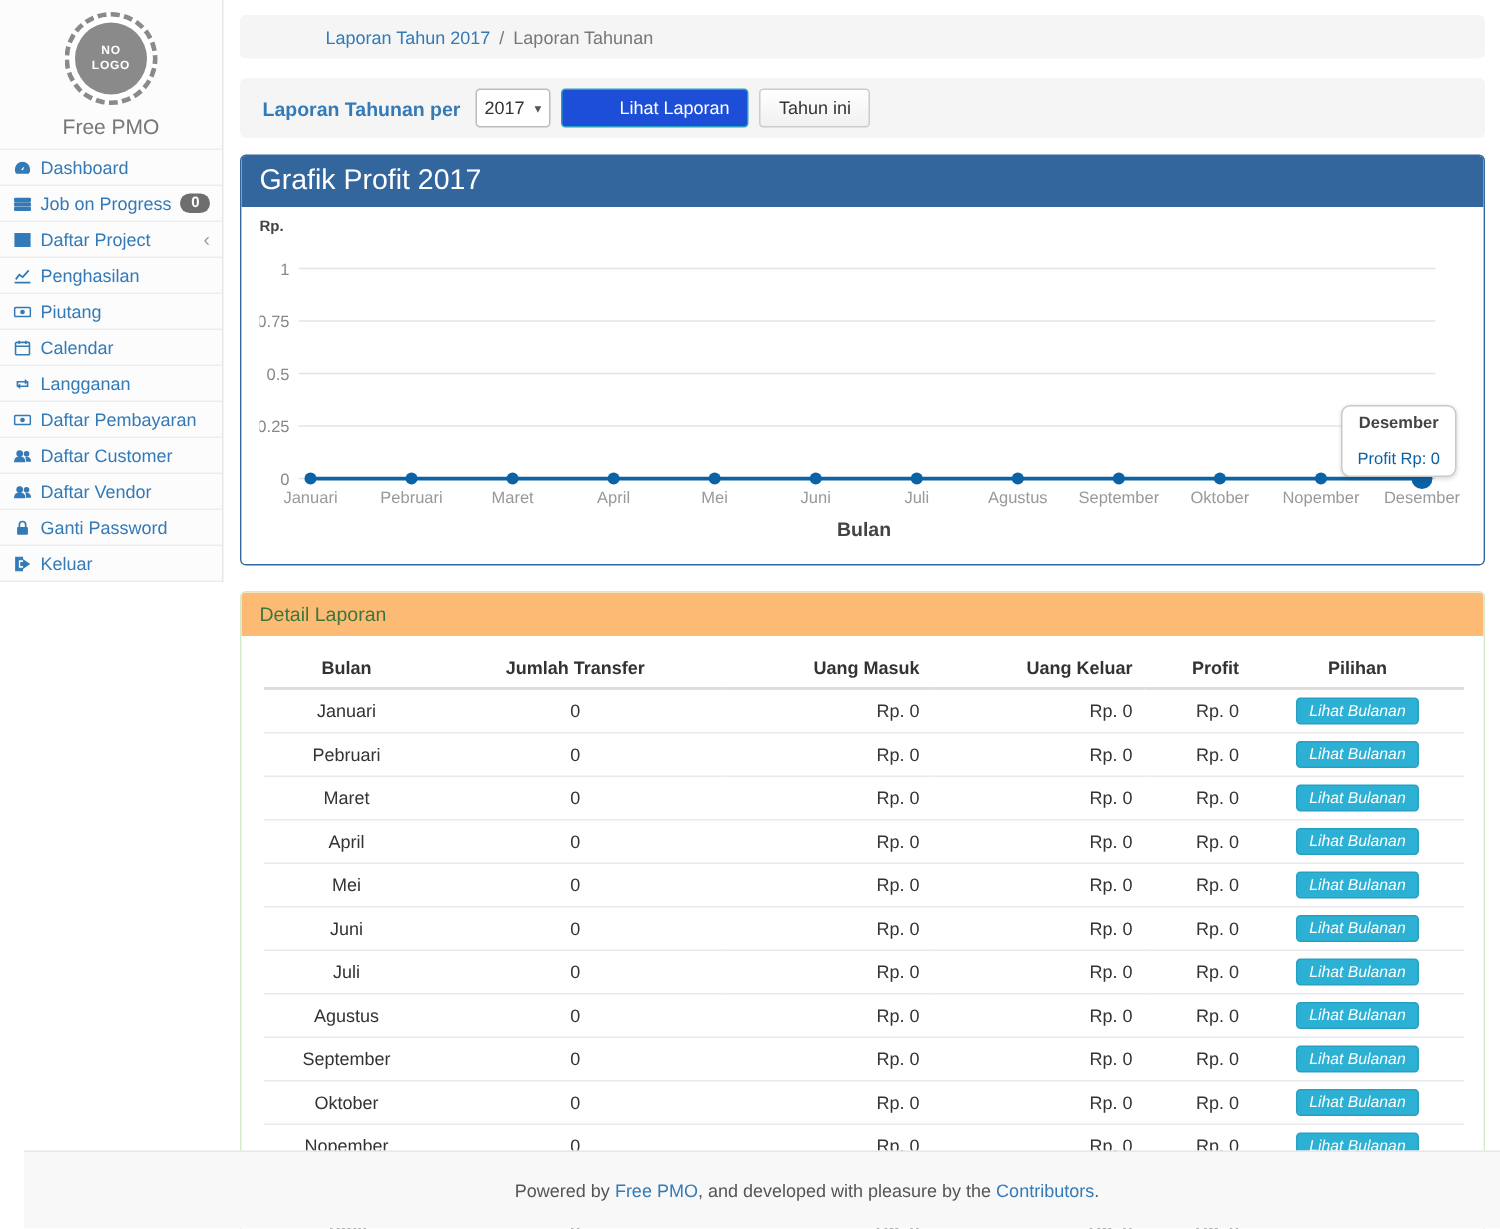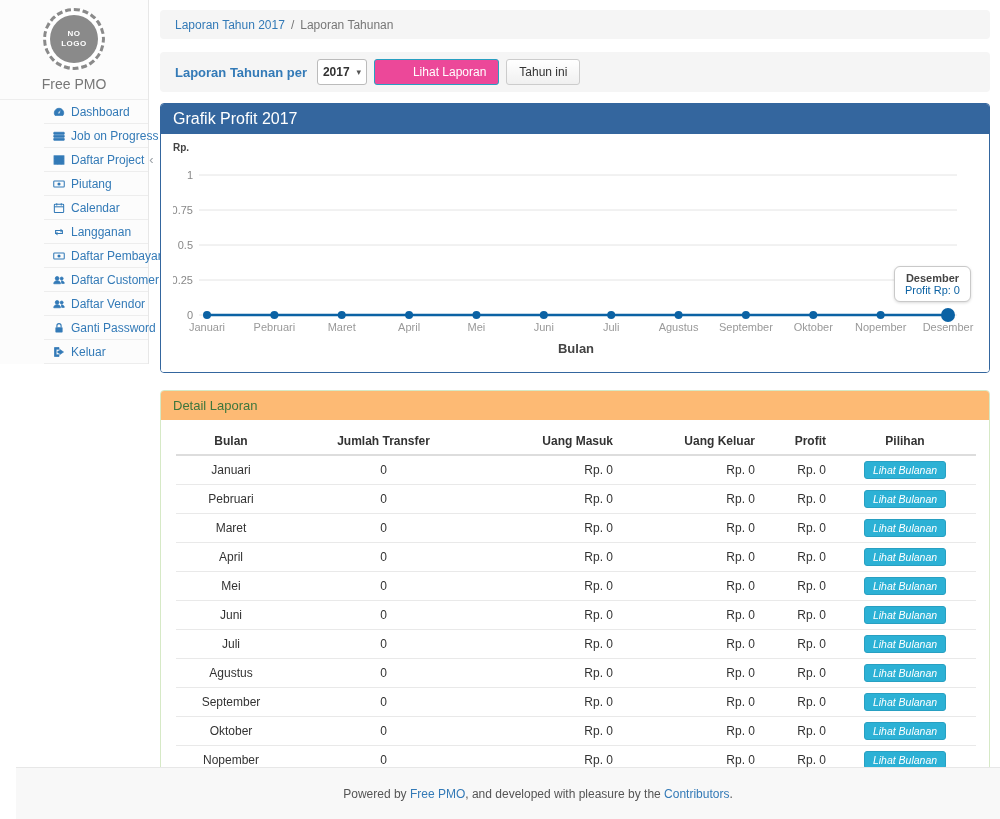--- a/index.html
+++ b/index.html
@@ -8,47 +8,47 @@
     font-family: "Liberation Sans", "DejaVu Sans", sans-serif;
     background:#fff; color:#333; position:relative; overflow:hidden; font-size:12px;
   }
   
   .sidebar { position:absolute; left:0; top:0; width:149px; background:#fcfcfc; border-right:1px solid #e7e7e7; }
   .brand { text-align:center; padding:8px 0 7px; }
   .logo-ring { width:62px; height:62px; margin:0 auto; border-radius:50%; border:3px dashed #8a8a8a; display:flex; align-items:center; justify-content:center; background:#fff; }
   .logo-core { width:48px; height:48px; border-radius:50%; background:#8a8a8a; color:#fff; display:flex; flex-direction:column; align-items:center; justify-content:center; font-size:8px; font-weight:bold; letter-spacing:.5px; line-height:1.3; }
   .brand-name { margin-top:6px; color:#777; font-size:14px; }
   .side-menu { border-top:1px solid #ededed; }
-  .side-item { display:flex; align-items:center; gap:5px; padding:5px 8px; border-bottom:1px solid #ededed; color:#337ab7; cursor:pointer; height:24px;margin-left:44px; }
+  .side-item { display:flex; align-items:center; gap:5px; padding:5px 8px; border-bottom:1px solid #ededed; color:#337ab7; cursor:pointer; height:24px; }
   .side-item .icn { width:14px; height:13px; display:inline-flex; align-items:center; justify-content:center; flex:none; }
   .side-item .icn svg { width:12px; height:12px; fill:#337ab7; stroke:#337ab7; }
   .side-item .lbl { white-space:nowrap; font-size:12px; }
   .badge { margin-left:auto; background:#6e6e6e; color:#fff; font-size:10px; font-weight:bold; border-radius:10px; padding:1px 7px; }
   .chev { margin-left:auto; color:#9aa0a6; font-size:13px; line-height:1; }
   
   .main { position:absolute; left:160px; top:0; width:830px; }
   .graybar { background:#f5f5f5; border-radius:4px; }
   .breadcrumb { margin-top:10px; height:29px; display:flex; align-items:center; padding:0 15px; font-size:12px; color:#777; gap:6px; }
-  .breadcrumb a { color:#337ab7; text-decoration:none; cursor:pointer; }
+  .breadcrumb a { color:#337ab7; text-decoration:none; cursor:pointer;margin-left:42px; }
   .filterbar { margin-top:13px; height:40px; display:flex; align-items:center; padding:0 15px; gap:7px; }
   .filter-label { color:#337ab7; font-weight:bold; font-size:13px; margin-right:3px; }
-  .select { width:50px; height:26px; background:#fff; border:1px solid #bbb; border-radius:3px; display:flex; align-items:center; justify-content:space-between; padding:0 5px; font-size:12px; color:#333; cursor:pointer;font-weight:bold; }
+  .select { width:50px; height:26px; background:#fff; border:1px solid #bbb; border-radius:3px; display:flex; align-items:center; justify-content:space-between; padding:0 5px; font-size:12px; color:#333; cursor:pointer; }
   .select .caret { font-size:9px; color:#555; }
   .btn { height:26px; display:inline-flex; align-items:center; padding:0 12px; border-radius:3px; font-size:12px; cursor:pointer; }
-  .btn-info { background:#ec4899; border:1px solid #28a0c2; color:#fff;padding-left:38px; }
+  .btn-info { background:#1d4ed8; border:1px solid #28a0c2; color:#fff;padding-left:38px; }
   .btn-default { background:linear-gradient(#fff,#f0f0f0); border:1px solid #ccc; color:#333; }
   
   .panel-chart { margin-top:11px; border:1px solid #34669e; border-radius:4px; overflow:hidden; }
-  .panel-chart-head { background:#34669e; color:#fff; font-size:16px; padding:6px 12px; }
+  .panel-chart-head { background:#34669e; color:#fff; font-size:19px; padding:6px 12px; }
   .panel-chart-body { position:relative; background:#fff; padding:8px 12px 10px; height:238px; }
   .ylab { font-weight:bold; font-size:10px; color:#444; height:18px; }
   .xlab { text-align:center; width:806px; font-weight:bold; font-size:13px; color:#444; margin-top:2px; }
   .tooltip-box { position:absolute; top:132px; right:18px; background:#fff; border:1px solid #c9c9c9; border-radius:6px; padding:5px 10px; text-align:center; box-shadow:0 1px 3px rgba(0,0,0,.15); }
   .tooltip-box .t1 { font-weight:bold; font-size:11px; color:#444; }
-  .tooltip-box .t2 { font-size:11px; color:#0b62a4; margin-top:0; }
+  .tooltip-box .t2 { font-size:11px; color:#0b62a4; margin-top:12px; }
   
   .panel-detail { margin-top:17px; border:1px solid #d6e9c6; border-radius:4px; overflow:hidden; }
   .panel-detail-head { background:#fdba74; color:#3c763d; font-size:13px; padding:7px 12px; }
   .panel-detail-body { background:#fff; padding:8px 15px 12px; }
   table.report { width:100%; border-collapse:collapse; font-size:12px; table-layout:fixed; }
   table.report th { font-weight:bold; padding:6px 8px; border-bottom:2px solid #ddd; }
   table.report td { padding:5px 8px; border-top:1px solid #e9e9e9; }
   table.report tr:first-child td { border-top:none; }
   .al-c { text-align:center; } .al-r { text-align:right; }
   tr.total-row td { font-weight:bold; }
@@ -92,20 +92,29 @@
       </div>
       <div class="side-item">
         <span class="icn">
           <svg viewBox="0 0 16 16" fill="none" stroke-width="1.4">
             <rect x="1.5" y="2.5" width="13" height="11"></rect>
             <path d="M1.5 6h13M1.5 9.7h13M6.2 2.5v11M10.9 2.5v11"></path>
           </svg>
         </span>
         <span class="lbl">Daftar Project</span>
         <span class="chev">‹</span>
+      </div>
+      <div class="side-item">
+        <span class="icn">
+          <svg viewBox="0 0 16 16">
+            <path d="M1 13h14v1.6H1z" stroke="none"></path>
+            <path d="M2 11l3.2-4.2 3 2.2L13.5 3" fill="none" stroke-width="1.6"></path>
+          </svg>
+        </span>
+        <span class="lbl">Penghasilan</span>
       </div>
       <div class="side-item">
         <span class="icn">
           <svg viewBox="0 0 16 16">
             <rect x="1" y="4" width="14" height="8" rx="1" fill="none" stroke-width="1.4"></rect>
             <circle cx="8" cy="8" r="2.1" stroke="none"></circle>
           </svg>
         </span>
         <span class="lbl">Piutang</span>
       </div>

